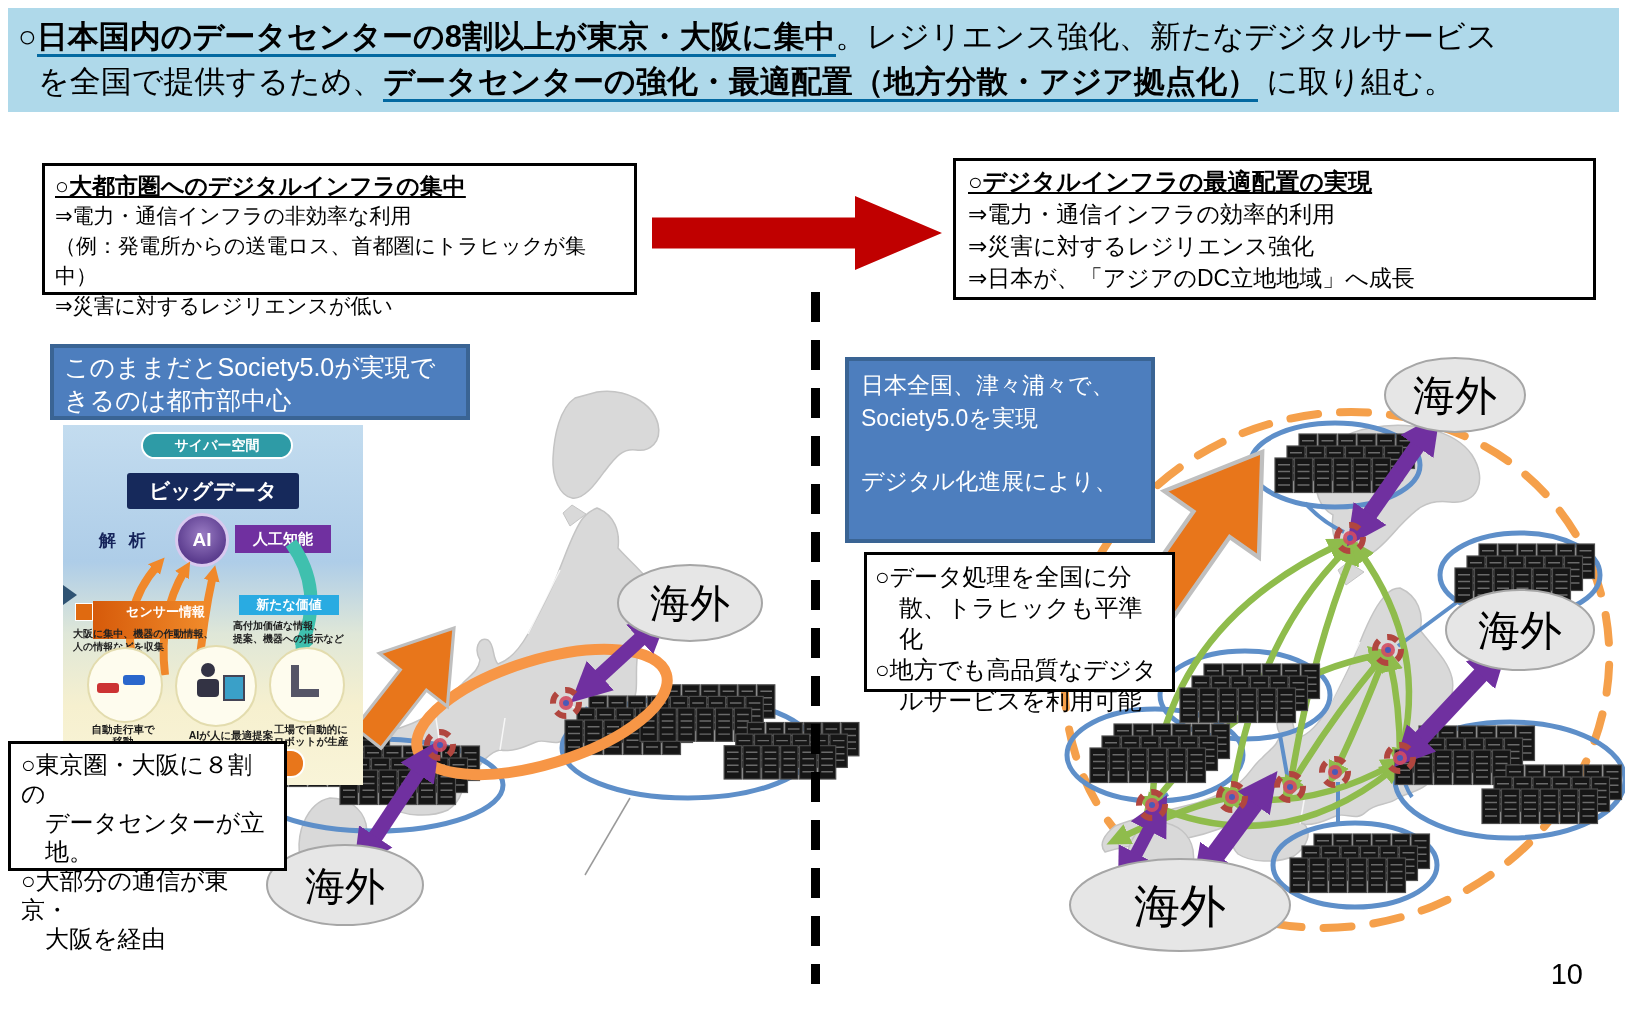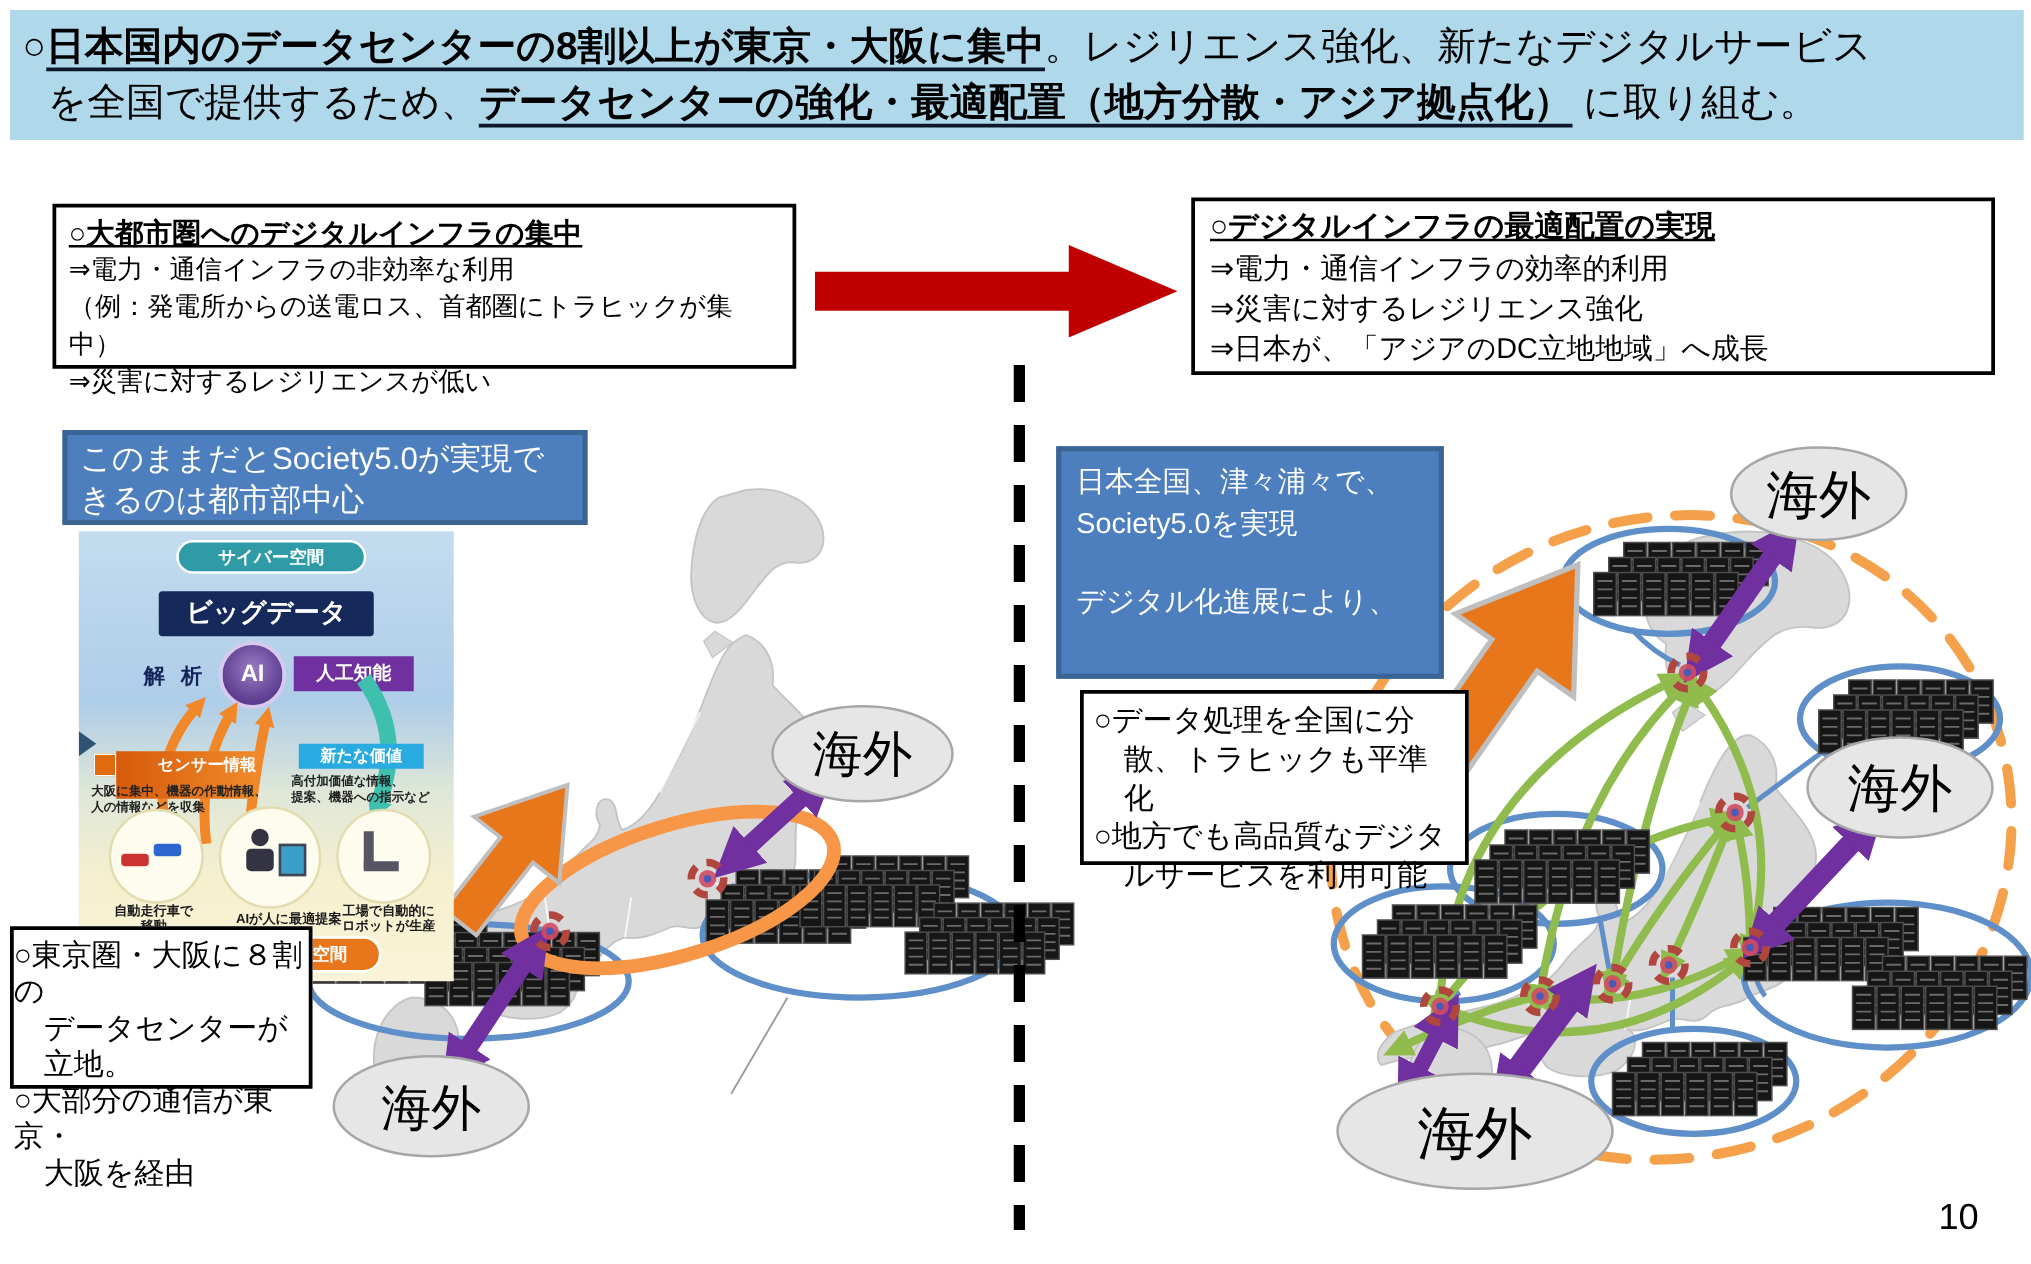--- a/index.html
+++ b/index.html
@@ -3,29 +3,29 @@
 <meta charset="utf-8">
 <style>
   html,body{margin:0;padding:0;background:#fff;}
   body{width:1625px;height:1011px;position:relative;overflow:hidden;
        font-family:"Liberation Sans","DejaVu Sans",sans-serif;color:#000;}
   .abs{position:absolute;}
   
   .banner{left:8px;top:8px;width:1593px;height:98px;background:#AFD9EA;
           padding:6px 8px 0 10px;font-size:31px;line-height:45px;z-index:5;}
   .banner .b{font-weight:700;}
-  .banner .u{border-bottom:3px solid #0f172a;}
+  .banner .u{border-bottom:3px solid #0369a1;}
   .banner .l2{padding-left:20px;}
   
   .abox{background:#fff;border:3px solid #000;z-index:6;box-sizing:border-box;}
   .problem{left:42px;top:163px;width:595px;height:132px;padding:5px 10px;font-size:21px;line-height:30px;}
   .problem .t{font-size:23px;font-weight:700;text-decoration:underline;}
   .solution{left:953px;top:158px;width:643px;height:142px;padding:5px 12px;font-size:23px;line-height:32px;}
   .solution .t{font-size:24px;font-weight:700;text-decoration:underline;}
-  .factbox{left:8px;top:741px;width:242px;height:130px;padding:6px 0;font-size:24px;line-height:29px;z-index:7;}
+  .factbox{left:8px;top:741px;width:279px;height:130px;padding:6px 10px;font-size:24px;line-height:29px;z-index:7;}
   .benefit{left:864px;top:552px;width:311px;height:140px;padding:6px 8px;font-size:24px;line-height:31px;z-index:6;}
   .ind{padding-left:24px;display:block;}
   
   .bluebox{background:#4D7EBE;border:4px solid #3A6494;color:#fff;z-index:6;box-sizing:border-box;}
   .note-l{left:50px;top:344px;width:420px;height:76px;font-size:25px;line-height:33px;padding:3px 10px;}
   .note-r{left:845px;top:357px;width:310px;height:186px;font-size:23px;line-height:33px;padding:8px 12px;}
   .note-r .gap{height:30px;}
   
   .redarrow{left:652px;top:196px;width:290px;height:74px;background:#C00000;z-index:5;
     clip-path:polygon(0 29%,70% 29%,70% 0,100% 50%,70% 100%,70% 71%,0 71%);}
@@ -36,21 +36,21 @@
   svg.map{left:0;top:300px;z-index:1;}
   
   .illus{left:63px;top:425px;width:300px;height:360px;z-index:4;overflow:hidden;
     background:linear-gradient(180deg,#c3dcef 0%,#aecde8 38%,#dfe7d8 58%,#f6f0cf 78%,#f9f4d8 100%);}
   .illus .pill{position:absolute;border:2px solid #fff;border-radius:14px;color:#fff;font-weight:700;
     text-align:center;}
   .cyber{left:78px;top:7px;width:148px;height:23px;background:#2E9BA6;font-size:14px;line-height:23px;}
   .physical{left:88px;top:324px;width:150px;height:25px;background:#E8761B;font-size:14px;line-height:25px;}
   .bigdata{position:absolute;left:64px;top:48px;width:172px;height:36px;background:#16295B;color:#fff;
     font-size:21px;font-weight:700;text-align:center;line-height:36px;border-radius:3px;}
-  .kaiseki{position:absolute;left:52px;top:104px;font-size:17px;font-weight:700;color:#15235a;letter-spacing:4px;}
+  .kaiseki{position:absolute;left:36px;top:104px;font-size:17px;font-weight:700;color:#15235a;letter-spacing:4px;}
   .aicircle{position:absolute;left:112px;top:88px;width:48px;height:48px;border-radius:50%;
     background:radial-gradient(circle at 50% 40%,#9a7cc4 0%,#5c3d8f 70%);border:3px solid #d9c9ef;
     color:#fff;font-weight:700;font-size:19px;text-align:center;line-height:48px;}
   .jinko{position:absolute;left:172px;top:100px;width:96px;height:28px;background:#7030A0;color:#fff;
     font-size:15px;font-weight:700;text-align:center;line-height:28px;}
   .sensor{position:absolute;left:30px;top:176px;width:112px;height:38px;background:linear-gradient(90deg,#D65A0A,#F08A2A);
     color:#fff;font-size:13px;font-weight:700;text-align:right;line-height:22px;}
   .sensorsq{position:absolute;left:12px;top:178px;width:16px;height:16px;background:#E06A10;border:1px solid #fff;}
   .sdesc{position:absolute;left:10px;top:202px;width:158px;font-size:10px;font-weight:700;color:#222;line-height:13px;}
   .value{position:absolute;left:176px;top:170px;width:100px;height:20px;background:#29ABE2;

